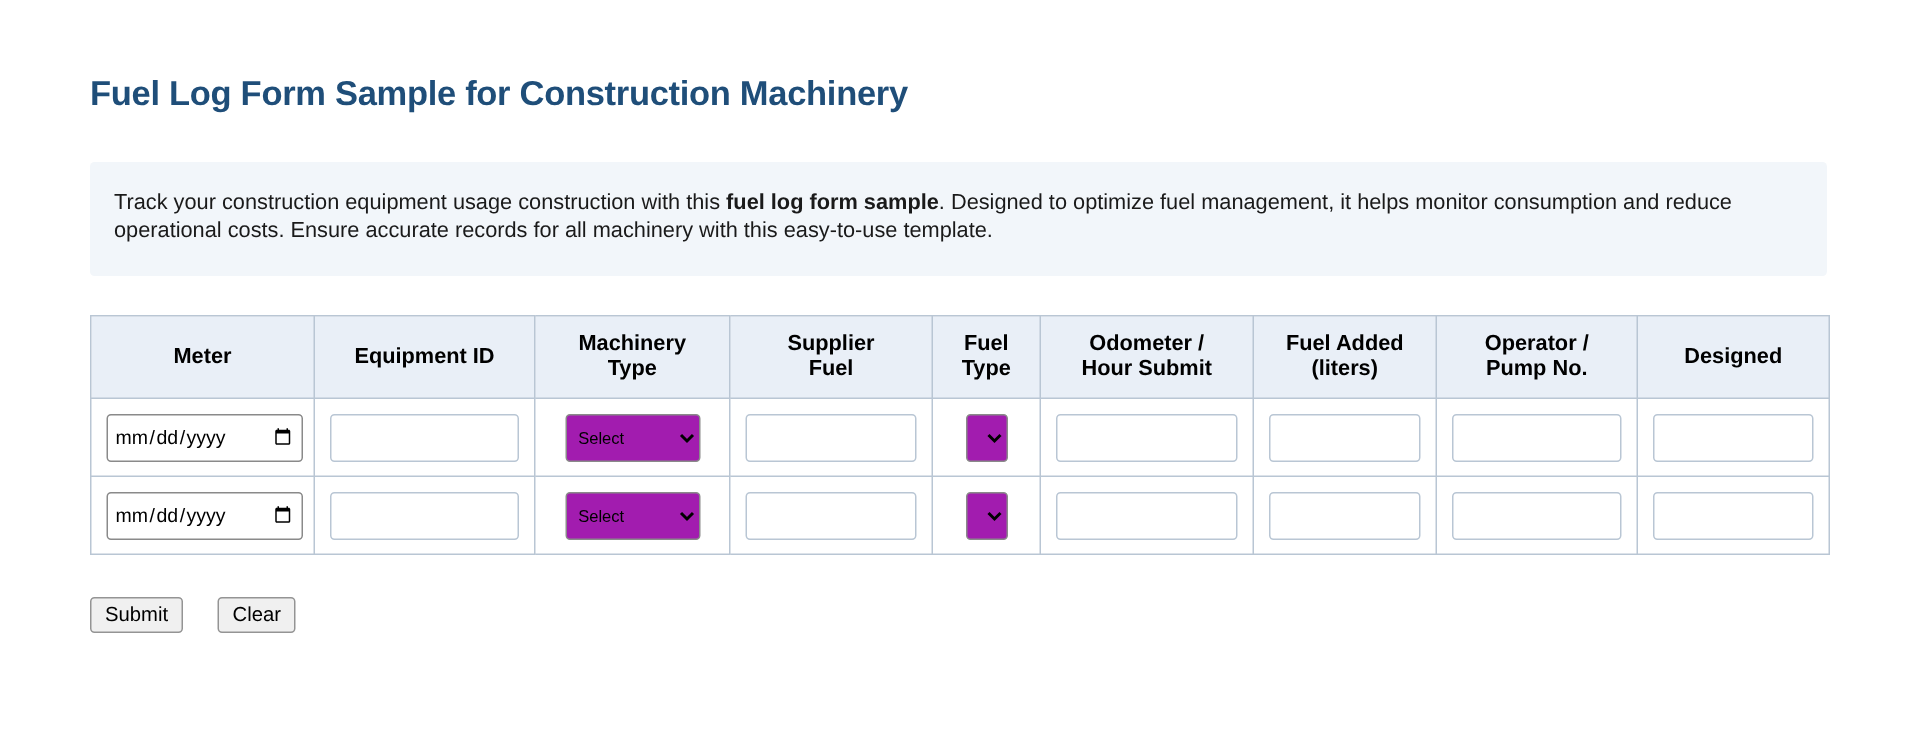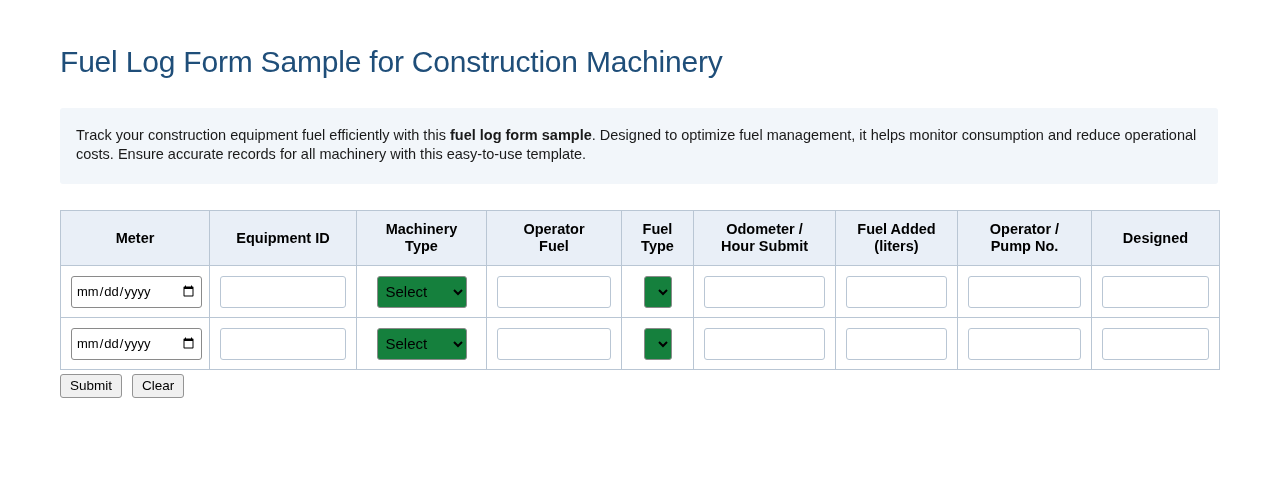--- a/index.html
+++ b/index.html
@@ -14,23 +14,23 @@
     height: 501px;
     position: relative;
     background: #ffffff;
     overflow: hidden;
   }
   .content {
     padding: 44px 60px 0 60px;
   }
   h1.page-title {
     margin: 0;
-    font-size: 30px;
+    font-size: 23px;
     line-height: 36px;
-    font-weight: normal;
+    font-weight: bold;
     color: #1f4e79;
     letter-spacing: -0.2px;
   }
   .intro-box {
     margin-top: 28px;
     background: #f2f6fa;
     border-radius: 3px;
     padding: 18px 16px 20px 16px;
     width: 1158px;
   }
@@ -83,32 +83,32 @@
     border-radius: 3px;
     background: #ffffff;
     font-family: "Liberation Sans", sans-serif;
     font-size: 13px;
     padding: 2px 6px;
   }
   select.cell-select {
     height: 32px;
     border: 1px solid #8a8a8a;
     border-radius: 3px;
-    background: #15803d;
-    font-family: "Liberation Sans", sans-serif;
-    font-size: 15px;
+    background: #a21caf;
+    font-family: "Liberation Sans", sans-serif;
+    font-size: 11px;
     padding: 2px 4px;
     color: #000;
   }
   select.equip-select { width: 90px; }
   select.fuel-select { width: 28px; }
   .btn-row {
-    margin-top: 4px;
+    margin-top: 28px;
     display: flex;
-    gap: 10px;
+    gap: 23px;
   }
   button.form-btn {
     font-family: "Liberation Sans", sans-serif;
     font-size: 13.5px;
     padding: 3px 9px;
     background: #f0f0f0;
     border: 1px solid #949494;
     border-radius: 3px;
     color: #000;
     cursor: pointer;
@@ -127,21 +127,21 @@
 </style>
 </head>
 <body>
 
 <div class="page">
   <div class="content">
 
     <h1 class="page-title">Fuel Log Form Sample for Construction Machinery</h1>
 
     <div class="intro-box">
-      <p class="intro-text"><span>Track your construction equipment fuel efficiently with this </span><b>fuel log form sample</b><span>. Designed to optimize fuel management, it helps monitor consumption and reduce operational costs. Ensure accurate records for all machinery with this easy-to-use template.</span></p>
+      <p class="intro-text"><span>Track your construction equipment usage construction with this </span><b>fuel log form sample</b><span>. Designed to optimize fuel management, it helps monitor consumption and reduce operational costs. Ensure accurate records for all machinery with this easy-to-use template.</span></p>
     </div>
 
     <table class="fuel-log">
       <colgroup>
         <col class="c-date">
         <col class="c-equipid">
         <col class="c-equiptype">
         <col class="c-operator">
         <col class="c-fueltype">
         <col class="c-odometer">
@@ -155,21 +155,21 @@
             <div>Meter</div>
           </th>
           <th>
             <div>Equipment ID</div>
           </th>
           <th>
             <div>Machinery</div>
             <div>Type</div>
           </th>
           <th>
-            <div>Operator</div>
+            <div>Supplier</div>
             <div>Fuel</div>
           </th>
           <th>
             <div>Fuel</div>
             <div>Type</div>
           </th>
           <th>
             <div>Odometer /</div>
             <div>Hour Submit</div>
           </th>

